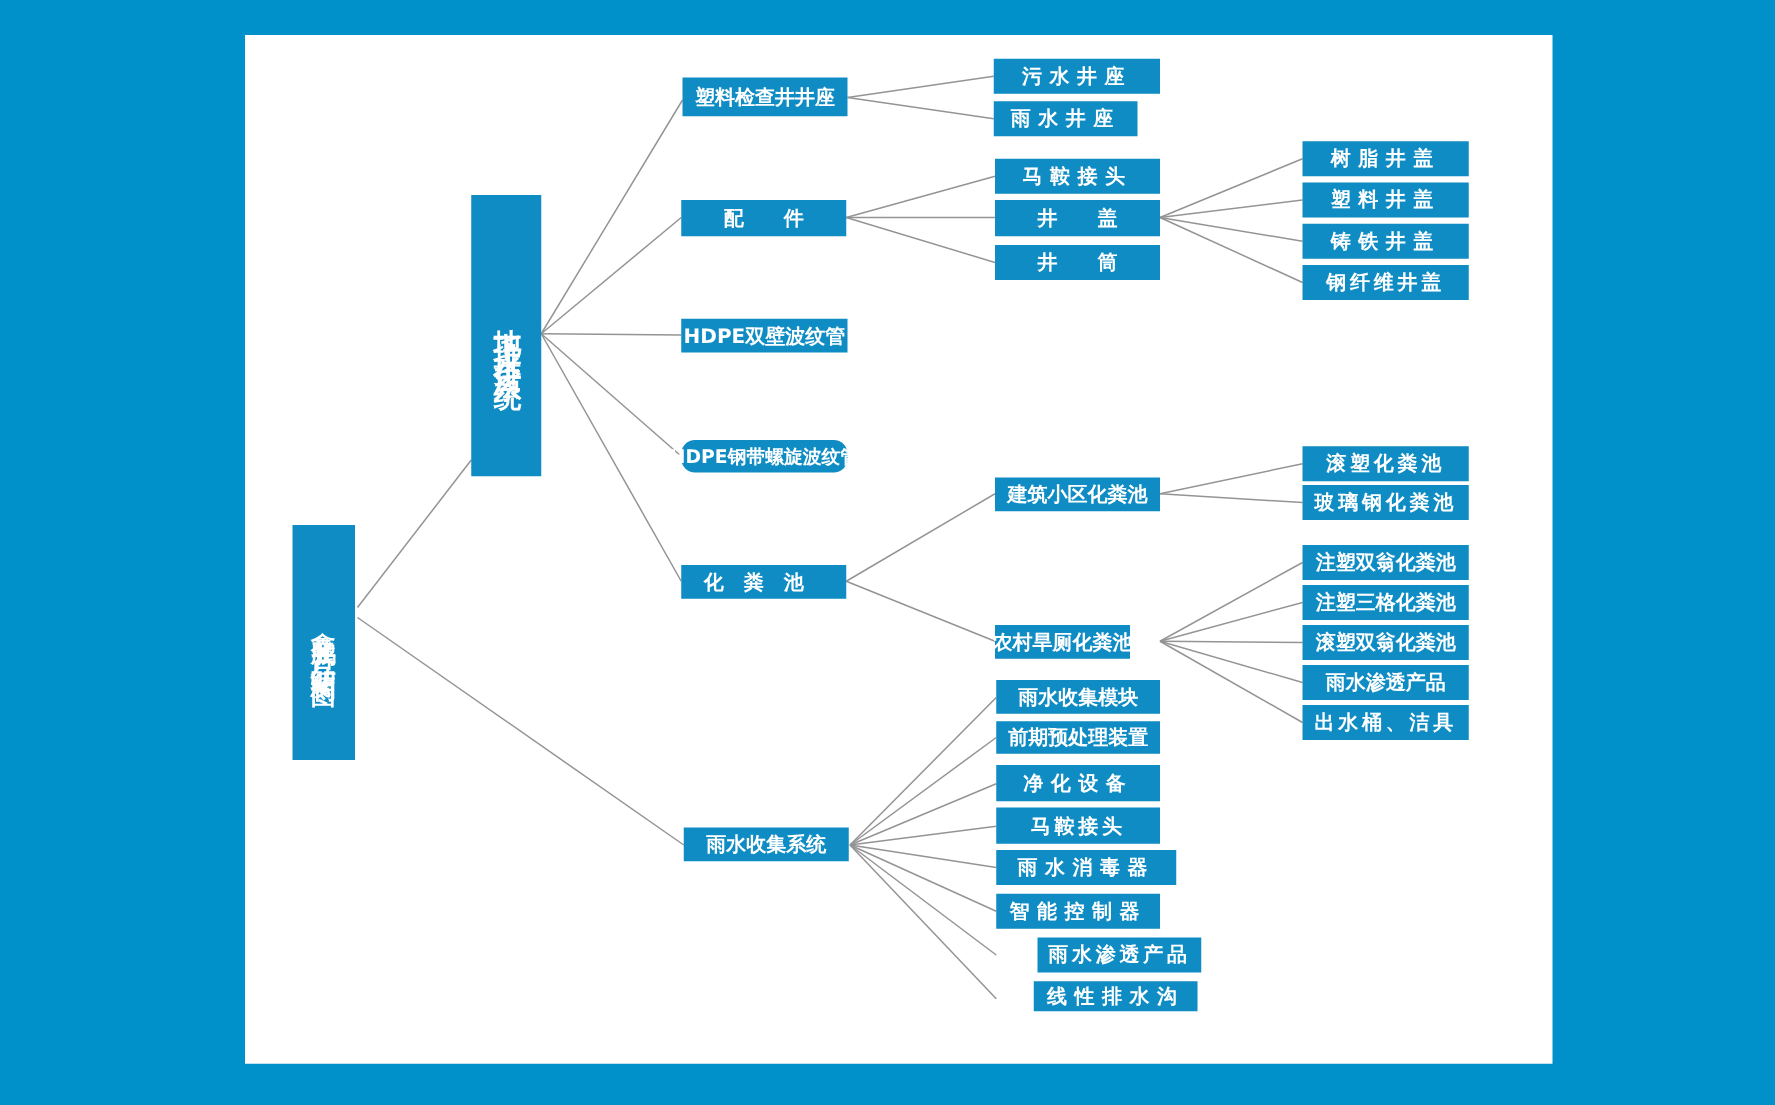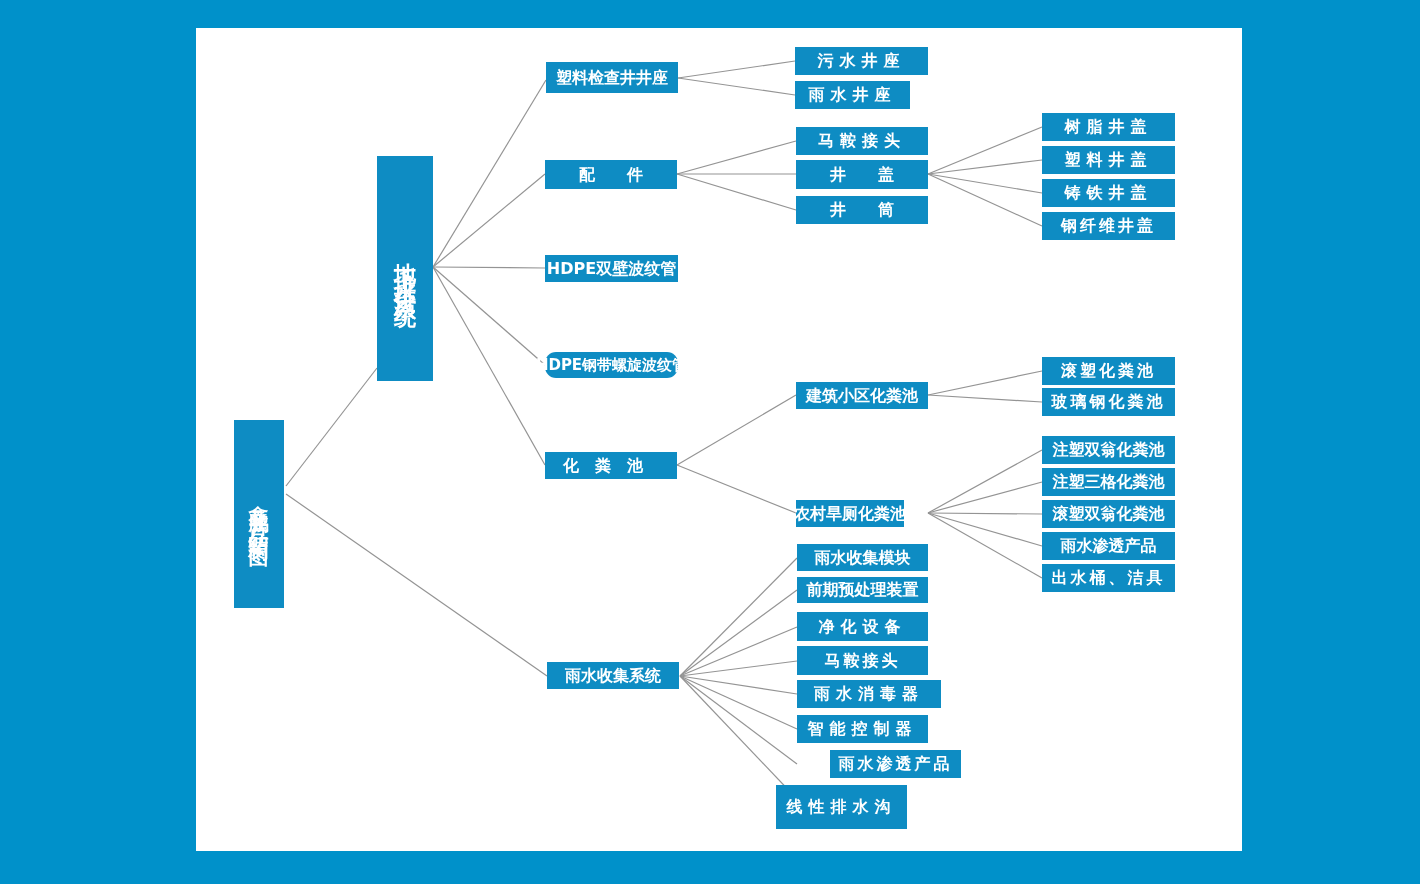--- a/index.html
+++ b/index.html
@@ -124,16 +124,16 @@
     <div class="node" style="left:846px;top:504px;width:133px;height:28px">雨水渗透产品</div>
     <div class="node sp1" style="left:846px;top:536px;width:133px;height:28px">出水桶、洁具</div>
 
     <div class="node" style="left:601px;top:516px;width:131px;height:27px">雨水收集模块</div>
     <div class="node" style="left:601px;top:549px;width:131px;height:26px">前期预处理装置</div>
     <div class="node sp2" style="left:601px;top:584px;width:131px;height:29px">净化设备</div>
     <div class="node sp1" style="left:601px;top:618px;width:131px;height:29px">马鞍接头</div>
     <div class="node sp2" style="left:601px;top:652px;width:144px;height:28px">雨水消毒器</div>
     <div class="node sp2" style="left:601px;top:687px;width:131px;height:28px">智能控制器</div>
     <div class="node sp1" style="left:634px;top:722px;width:131px;height:28px">雨水渗透产品</div>
-    <div class="node sp2" style="left:580px;top:757px;width:131px;height:44px">线性排水沟</div>
+    <div class="node sp2" style="left:631px;top:757px;width:131px;height:24px">线性排水沟</div>
 
   </div>
 </div>
 
 </body></html>

